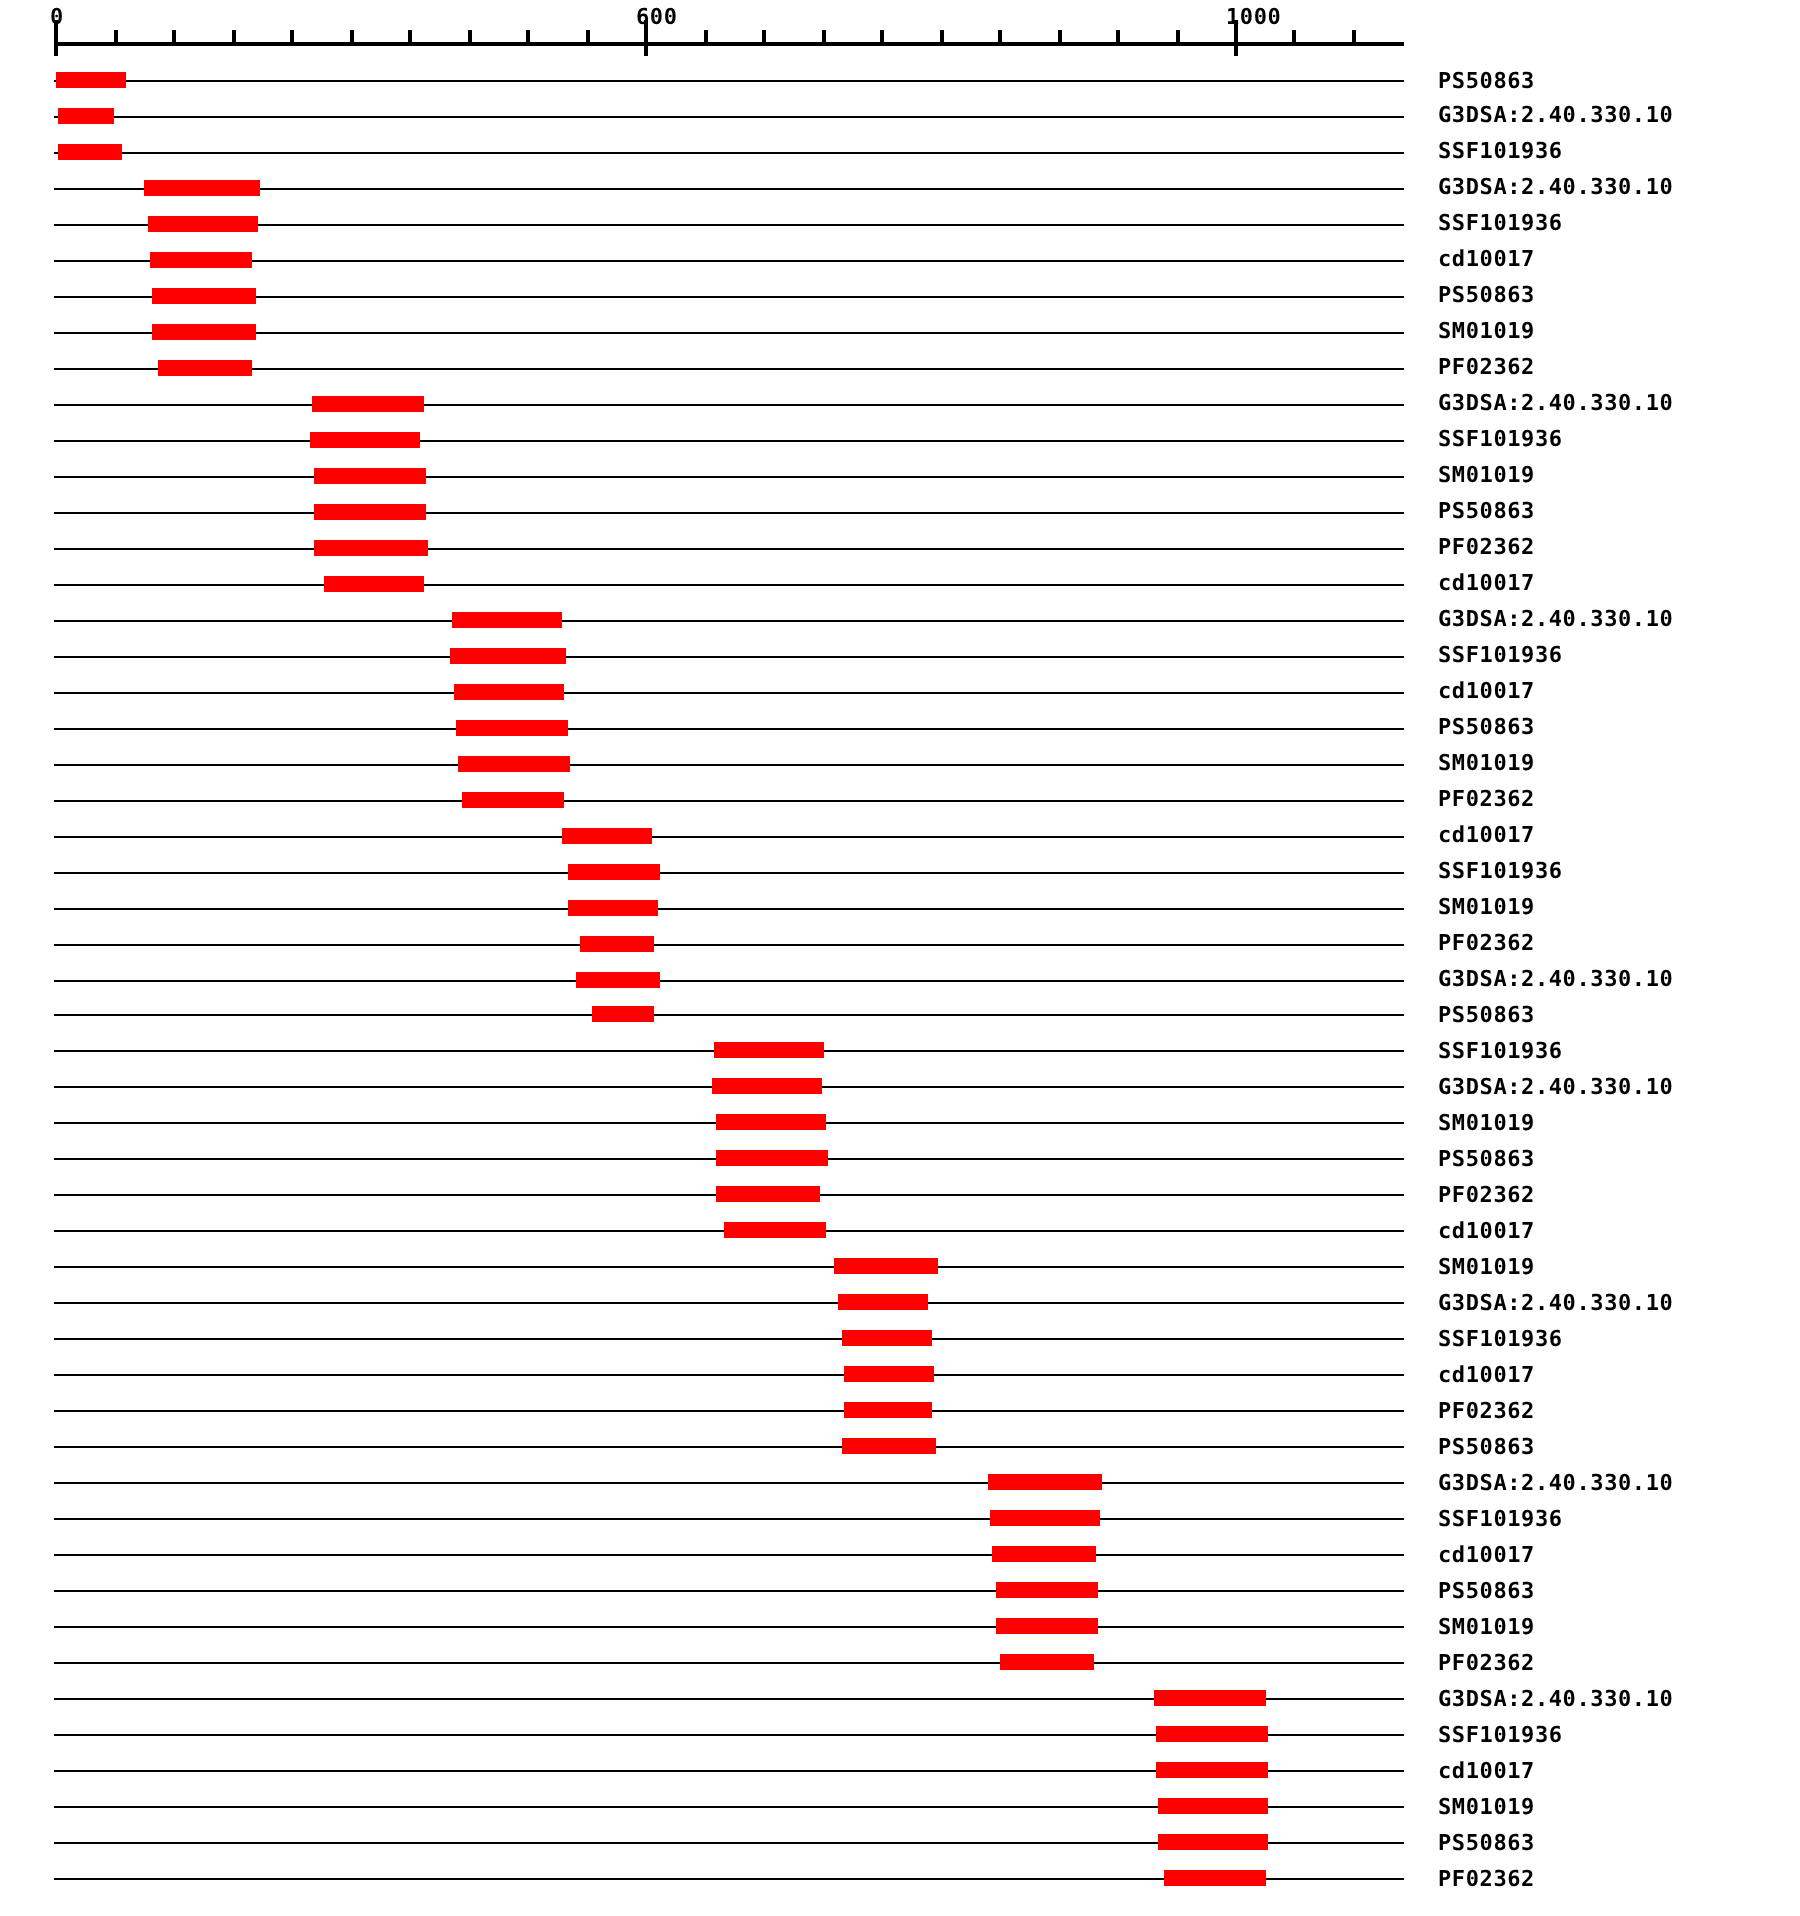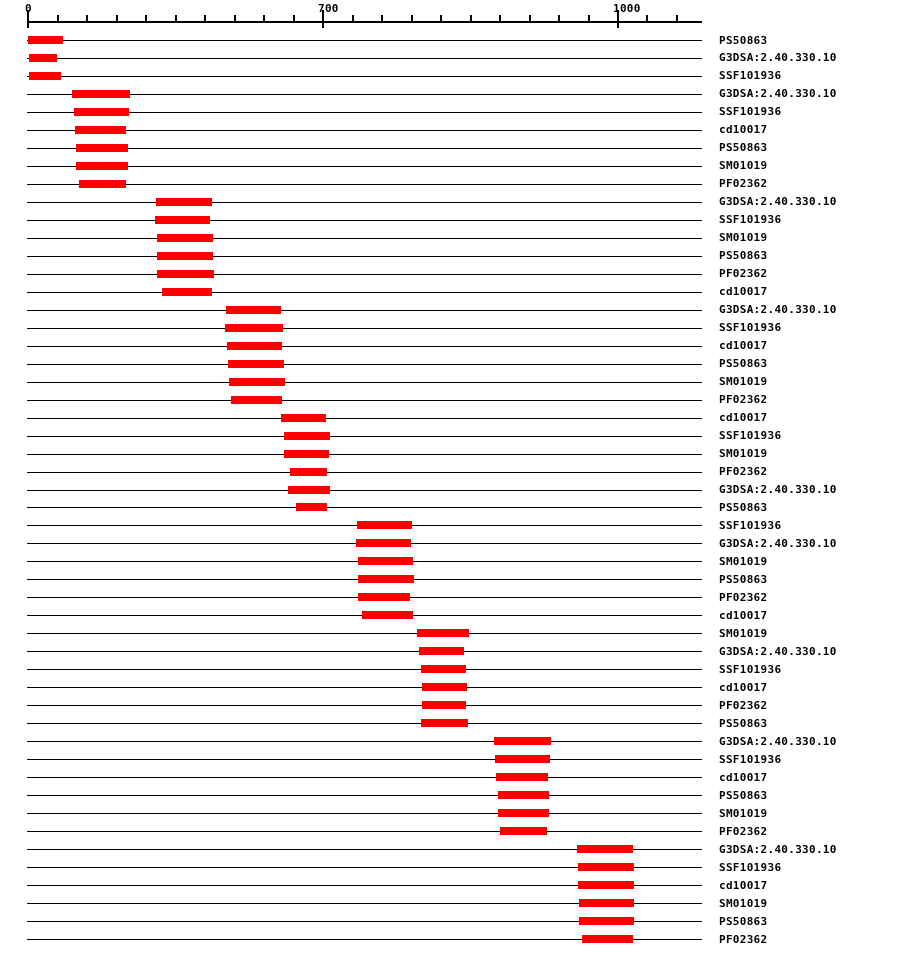--- a/index.html
+++ b/index.html
@@ -65,21 +65,21 @@
       <div class="tick" style="left: 57px; top: 15px; height: 8px; background: rgb(0, 0, 0);"></div>
       <div class="tick" style="left: 86px; top: 15px; height: 8px; background: rgb(0, 0, 0);"></div>
       <div class="tick" style="left: 116px; top: 15px; height: 8px; background: rgb(0, 0, 0);"></div>
       <div class="tick" style="left: 145px; top: 15px; height: 8px; background: rgb(0, 0, 0);"></div>
       <div class="tick" style="left: 175px; top: 15px; height: 8px; background: rgb(0, 0, 0);"></div>
       <div class="tick" style="left: 204px; top: 15px; height: 8px; background: rgb(0, 0, 0);"></div>
       <div class="tick" style="left: 234px; top: 15px; height: 8px; background: rgb(0, 0, 0);"></div>
       <div class="tick" style="left: 263px; top: 15px; height: 8px; background: rgb(0, 0, 0);"></div>
       <div class="tick" style="left: 293px; top: 15px; height: 8px; background: rgb(0, 0, 0);"></div>
       <div class="tick" style="left: 322px; top: 10px; height: 18px; background: rgb(0, 0, 0);"></div>
-      <div class="ruler-label" style="top: 3px; color: rgb(0, 0, 0); left: 318px;">700</div>
+      <div class="ruler-label" style="top: 3px; color: rgb(0, 0, 0); left: 318px;">600</div>
       <div class="tick" style="left: 352px; top: 15px; height: 8px; background: rgb(0, 0, 0);"></div>
       <div class="tick" style="left: 381px; top: 15px; height: 8px; background: rgb(0, 0, 0);"></div>
       <div class="tick" style="left: 411px; top: 15px; height: 8px; background: rgb(0, 0, 0);"></div>
       <div class="tick" style="left: 440px; top: 15px; height: 8px; background: rgb(0, 0, 0);"></div>
       <div class="tick" style="left: 470px; top: 15px; height: 8px; background: rgb(0, 0, 0);"></div>
       <div class="tick" style="left: 499px; top: 15px; height: 8px; background: rgb(0, 0, 0);"></div>
       <div class="tick" style="left: 529px; top: 15px; height: 8px; background: rgb(0, 0, 0);"></div>
       <div class="tick" style="left: 558px; top: 15px; height: 8px; background: rgb(0, 0, 0);"></div>
       <div class="tick" style="left: 588px; top: 15px; height: 8px; background: rgb(0, 0, 0);"></div>
       <div class="tick" style="left: 617px; top: 10px; height: 18px; background: rgb(0, 0, 0);"></div>

